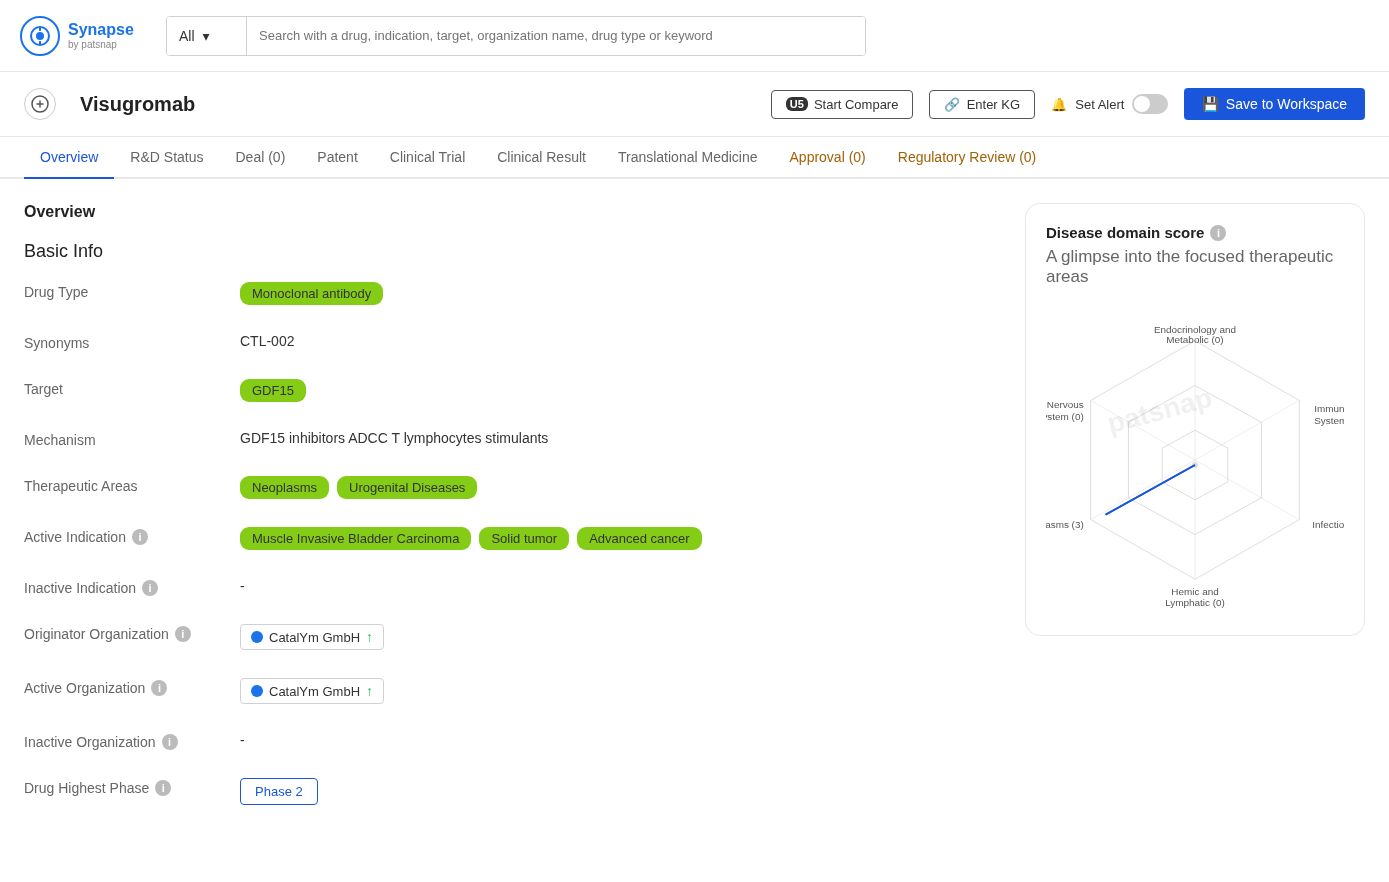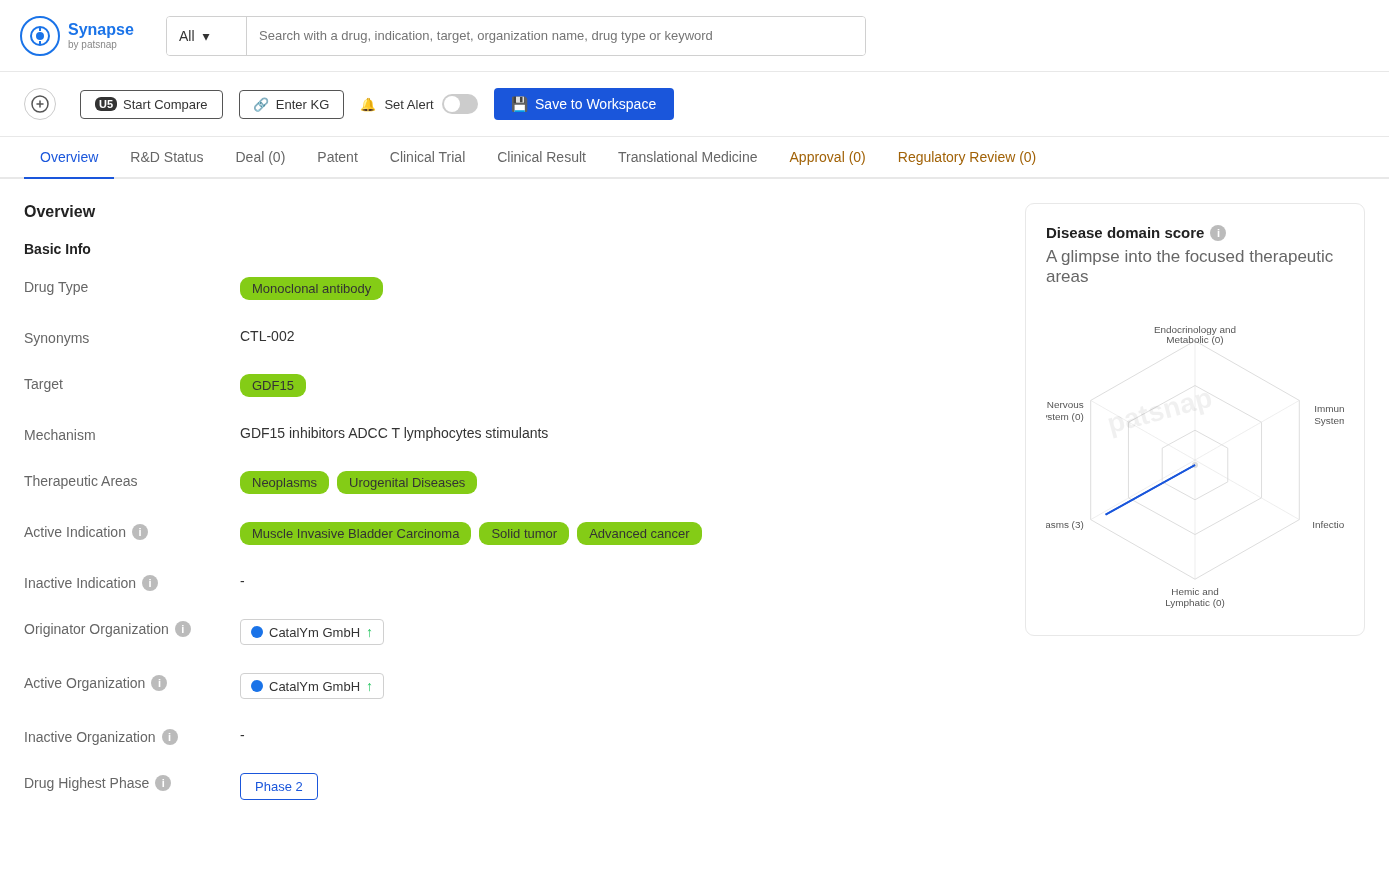--- a/index.html
+++ b/index.html
@@ -179,22 +179,22 @@
     .left-panel { flex: 1; }
     .right-panel { width: 340px; }
 
     .section-title {
       font-size: 16px;
       font-weight: 600;
       color: #222;
       margin-bottom: 20px;
     }
     .subsection-title {
-      font-size: 14px;
-      font-weight: 700;
+      font-size: 18px;
+      font-weight: 400;
       color: #222;
       margin-bottom: 20px;
     }
 
     .info-row {
       display: flex;
       align-items: flex-start;
       margin-bottom: 28px;
       gap: 16px;
     }
@@ -253,21 +253,21 @@
       flex-shrink: 0;
     }
     .org-arrow {
       color: #22c55e;
       font-size: 14px;
     }
 
     
     .disease-card {
       border: 1px solid #e8e8e8;
-      border-radius: 9px;
+      border-radius: 15px;
       padding: 20px;
       background: #fff;
     }
     .disease-card-title {
       font-size: 15px;
       font-weight: 600;
       color: #222;
       display: flex;
       align-items: center;
       gap: 6px;
@@ -339,20 +339,21 @@
   </div>
 </div>
 
 <div class="drug-title-bar">
   <div class="drug-icon">
     <svg width="18" height="18" viewBox="0 0 18 18" fill="none">
       <circle cx="9" cy="9" r="8" stroke="#555" stroke-width="1.5"></circle>
       <path d="M6 9h6M9 6v6" stroke="#555" stroke-width="1.5" stroke-linecap="round"></path>
     </svg>
   </div>
+  <span class="drug-name">Visugromab</span>
 
   <div class="action-buttons">
     <button class="btn-outline">
       <span style="font-size:14px; font-weight:700; color:#333; background:#333; color:#fff; padding:1px 4px; border-radius:6px; font-size:11px;">U5</span>
       <span>Start Compare</span>
     </button>
     <button class="btn-outline">
       <span>🔗</span>
       <span>Enter KG</span>
     </button>

